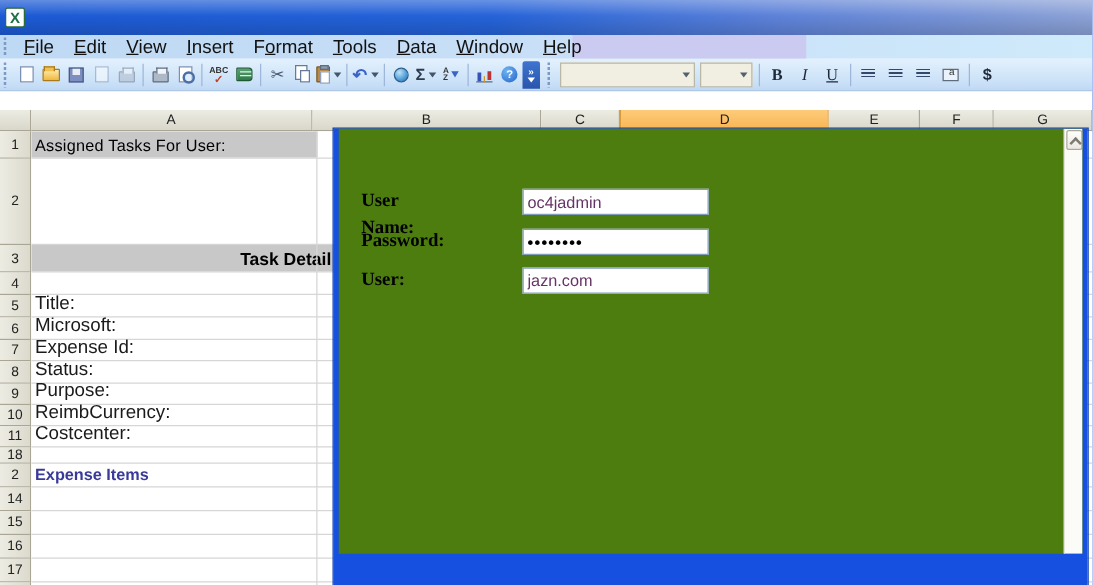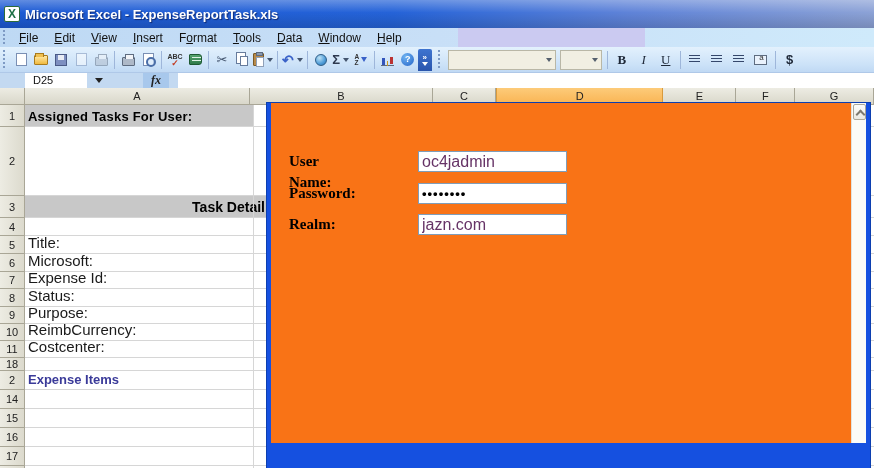--- a/index.html
+++ b/index.html
@@ -15,21 +15,21 @@
   .app-icon { width:16px; height:16px; margin:0 5px 0 4px; background:#fff; border:1px solid #2E6B38; border-radius:2px;
     color:#1E7145; font-weight:bold; font-size:12px; line-height:14px; text-align:center; z-index:1; }
   .title-text { color:#fff; font-weight:bold; font-size:13px; text-shadow:1px 1px 1px rgba(0,0,40,.55); z-index:1; }
 
   
   .menubar { position:absolute; left:0; top:28px; width:874px; height:19px;
     background:linear-gradient(90deg,#BED9F4 0%,#C8DFF7 50%,#CFEAFB 100%); display:flex; align-items:center; }
   .menu-highlight { position:absolute; left:458px; top:0; width:187px; height:19px; background:#CBCAF1; }
   .bar-handle { width:5px; height:80%; margin:0 4px 0 2px;
     background:repeating-linear-gradient(180deg,#7E9AC4 0 2px,transparent 2px 4px); background-size:2px 100%; background-repeat:no-repeat; background-position:1px 0; }
-  .menu-item { padding:14px 8px; font-size:12px; color:#111; z-index:1; }
+  .menu-item { padding:14px 8px; font-size:15px; color:#111; z-index:1; }
   .menu-item u { text-decoration:underline; }
 
   
   .toolbar { position:absolute; left:0; top:47px; width:874px; height:26px;
     background:linear-gradient(180deg,#E3F1FD 0%,#CCE2F8 70%,#C0D9F4 100%); display:flex; align-items:center; border-bottom:1px solid #AFC8E8; }
   .tb-btn { display:flex; align-items:center; justify-content:center; height:22px; min-width:20px; padding:0 1px; }
   .tb-sep { width:1px; height:18px; background:#9EB6DA; margin:0 3px; }
   .dd-arrow { width:0; height:0; border-left:3px solid transparent; border-right:3px solid transparent; border-top:4px solid #44556E; margin-left:3px; }
   .icon { display:inline-block; position:relative; }
   .icon-page { width:11px; height:13px; background:#fff; border:1px solid #7A8FB4; }
@@ -89,50 +89,49 @@
     font-size:11px; color:#222; text-align:center; line-height:16px; }
   .col-h.selected { background:linear-gradient(180deg,#FDCB79,#F9B453); border-right:1px solid #D99A3C; border-left:1px solid #D99A3C; }
   .sheet-body { position:relative; display:flex; height:363px; }
   .gutter { width:25px; }
   .row-h { background:linear-gradient(90deg,#EDECE3,#DCDACD); border-right:1px solid #A9A696; border-bottom:1px solid #A9A696;
     font-size:11px; color:#222; display:flex; align-items:center; justify-content:center; }
   .cells { position:relative; flex:1; background:#fff; overflow:hidden; }
   .vline { position:absolute; top:0; bottom:0; width:1px; background:#D6D6D6; }
   .cell-row { position:relative; border-bottom:1px solid #D6D6D6; }
   .cell { position:absolute; left:0; bottom:0; top:0; display:flex; align-items:flex-end; padding:0 2px 2px 3px; font-size:15px; color:#1A1A1A; white-space:nowrap; }
-  .cell-gray { width:229px; background:#C8C8C8; font-weight:bold; font-size:13px; letter-spacing:.2px; color:#000; }
+  .cell-gray { width:229px; background:#C8C8C8; font-weight:normal; font-size:13px; letter-spacing:.2px; color:#000; }
   .cell-gray-right { width:242px; background:#C8C8C8; font-weight:bold; font-size:14px; color:#000; justify-content:flex-end; }
   .cell-blue { font-weight:bold; font-size:13px; color:#3A3A99; }
 
   
   .dialog { position:absolute; left:267px; top:103px; width:603px; height:365px; background:#1550E0; outline:1px solid #0C3FB0; }
   .dlg-titlebar { position:relative; height:25px; background:linear-gradient(180deg,#3F87F2 0%,#0B55E4 55%,#0345CE 100%); border-radius:6px 6px 0 0; }
   .dlg-title { position:absolute; left:11px; top:4px; color:#fff; font-weight:bold; font-size:13px; text-shadow:1px 1px 1px rgba(0,0,60,.5); }
   .dlg-close { position:absolute; right:4px; top:3px; width:21px; height:20px; border-radius:3px; border:1px solid #F5D5C8;
     background:linear-gradient(180deg,#F09070 0%,#E05535 45%,#C23318 100%); color:#fff; font-weight:bold; font-size:12px; line-height:18px; text-align:center; box-shadow:inset 0 0 2px rgba(120,10,0,.6); }
-  .dlg-body { position:relative; margin:0 4px; height:340px; background:#f97316; overflow:hidden; }
+  .dlg-body { position:relative; margin:0 4px; height:340px; background:#4d7c0f; overflow:hidden; }
   .dlg-row { position:absolute; left:0; height:21px; }
   .dlg-label { position:absolute; left:18px; font-family:"Liberation Serif",serif; font-weight:bold; font-size:15px; color:#000; line-height:21px; }
-  .dlg-input { position:absolute; left:147px; width:149px; height:21px; border:1px solid #7F9DB9; font-family:"Liberation Sans",sans-serif; font-size:16px; color:#663366; padding:0 3px; background:#fff; outline:none; }
+  .dlg-input { position:absolute; left:147px; width:149px; height:21px; border:1px solid #7F9DB9; font-family:"Liberation Sans",sans-serif; font-size:13px; color:#663366; padding:0 3px; background:#fff; outline:none; }
   .dlg-input.pw { font-weight:bold; letter-spacing:1px; color:#000; font-size:13px; }
   .signon-btn { position:absolute; left:147px; top:142px; width:73px; height:25px; border:1px solid #44546E; border-radius:4px;
     background:linear-gradient(180deg,#FFFFFF 0%,#E9E7DF 55%,#D5D2C6 100%); box-shadow:inset 0 1px 0 #fff, inset 0 0 0 1px #C8D2E2;
     font-size:13px; color:#6F6F6F; font-family:"Liberation Sans",sans-serif; }
   .dlg-scrollbar { position:absolute; right:0; top:0; width:15px; height:340px; background:#FBFBF8; border-left:1px solid #E2E2DC; }
   .scroll-up { position:absolute; top:1px; left:1px; width:13px; height:16px; background:linear-gradient(180deg,#FDFDFB,#EAE9E2); border:1px solid #ACA899; border-radius:2px; }
   .scroll-up::before { content:""; position:absolute; left:3px; top:6px; width:5px; height:5px; border-left:2px solid #7D7A70; border-top:2px solid #7D7A70; transform:rotate(45deg); }
 </style>
 </head>
 <body>
 
 <div id="screen">
 
   <div class="titlebar">
     <div class="app-icon">X</div>
-    <div class="title-text">Microsoft Excel - ExpenseReportTask.xls</div>
   </div>
 
   <div class="menubar">
     <div class="menu-highlight"></div>
     <div class="bar-handle"></div>
     <div id="menu-items" style="display:flex;z-index:1">
         <span class="menu-item"><u>F</u>ile</span>
         <span class="menu-item"><u>E</u>dit</span>
         <span class="menu-item"><u>V</u>iew</span>
         <span class="menu-item"><u>I</u>nsert</span>
@@ -242,26 +241,20 @@
     <div class="fmt-btn">
         <span class="icon icon-align"></span>
       </div>
     <div class="fmt-btn">
         <span class="icon icon-merge"></span>
       </div>
     <div class="tb-sep"></div>
     <div class="fmt-btn fmt-currency">$</div>
   </div>
 
-  <div class="formula-row">
-    <div class="name-box">D25</div>
-    <div class="name-dd"></div>
-    <div class="fx-chip">fx</div>
-    <div class="formula-input"></div>
-  </div>
 
   <div class="sheet">
     <div class="col-headers" id="col-headers">
       <div class="corner-cell"></div>
     <div class="col-h" style="width: 229px;">A</div>
         <div class="col-h" style="width: 186px;">B</div>
         <div class="col-h" style="width: 64px;">C</div>
         <div class="col-h selected" style="width: 170px;">D</div>
         <div class="col-h" style="width: 74px;">E</div>
         <div class="col-h" style="width: 60px;">F</div>
@@ -342,21 +335,21 @@
       <div id="dialog-fields">
           <div class="dlg-row" style="top: 48px;">
             <span class="dlg-label">User Name:</span>
             <input class="dlg-input" readonly="readonly" value="oc4jadmin" style="">
           </div>
           <div class="dlg-row" style="top: 80px;">
             <span class="dlg-label">Password:</span>
             <input class="dlg-input pw" readonly="readonly" value="••••••••" style="">
           </div>
           <div class="dlg-row" style="top: 111px;">
-            <span class="dlg-label">Realm:</span>
+            <span class="dlg-label">User:</span>
             <input class="dlg-input" readonly="readonly" value="jazn.com" style="">
           </div>
         </div>
       <div class="dlg-scrollbar">
         <div class="scroll-up"></div>
       </div>
     </div>
   </div>
 
 </div>

